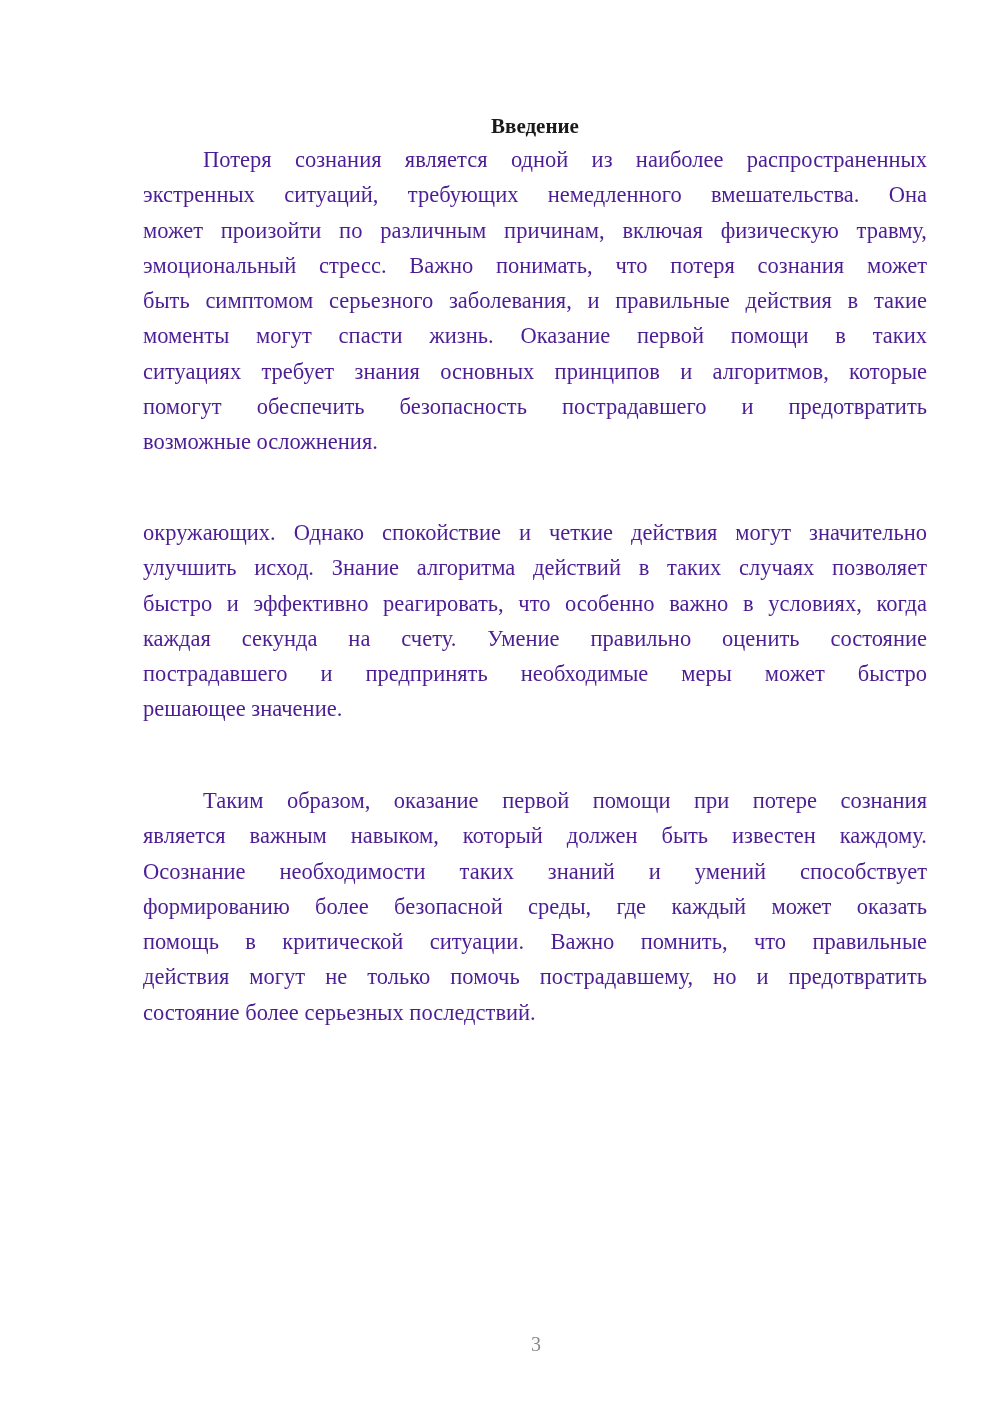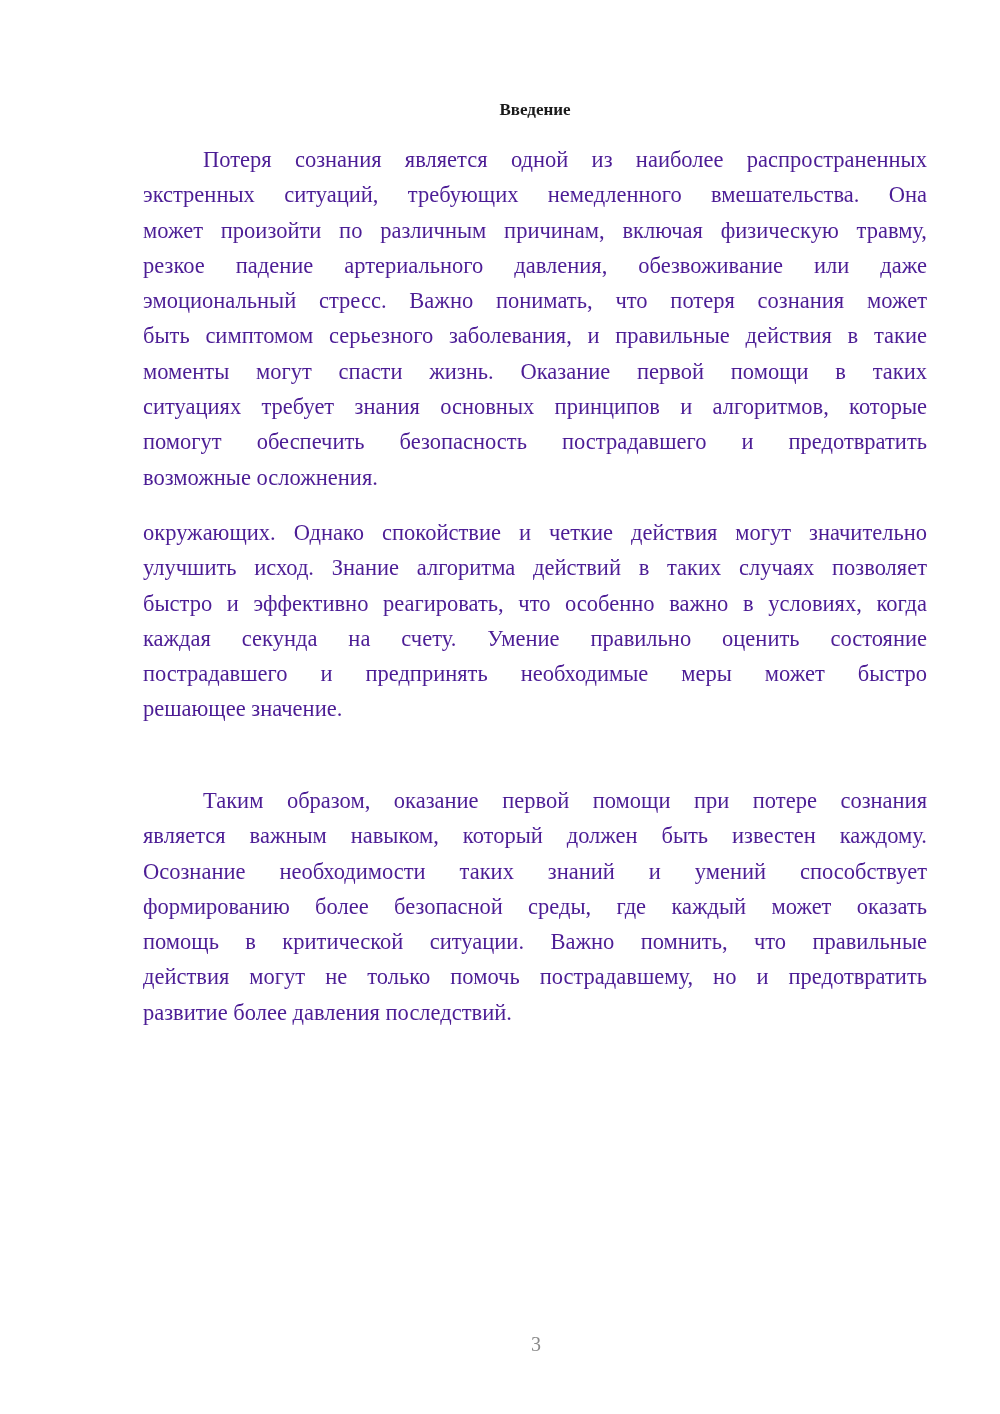--- a/index.html
+++ b/index.html
@@ -1,21 +1,21 @@
 <!DOCTYPE html>
 <html><head>
 <meta charset="utf-8">
 <style>
   html, body { margin: 0; padding: 0; background: #ffffff; }
   body { width: 1000px; height: 1414px; position: relative; overflow: hidden; }
   .page { position: absolute; left: 0; top: 0; width: 1000px; height: 1414px; background: #ffffff; }
   .title {
-    position: absolute; left: 143px; width: 784px; top: 96px;
+    position: absolute; left: 143px; width: 784px; top: 112px;
     text-align: center; font-family: "Liberation Serif", serif;
-    font-weight: bold; font-size: 17px; color: #1a1a1a; line-height: 28px;
+    font-weight: bold; font-size: 21px; color: #1a1a1a; line-height: 28px;
   }
   .para { position: absolute; left: 143px; width: 784px; }
   .line {
     display: block; height: 35.3px; line-height: 35.3px;
     font-family: "Liberation Serif", serif; font-size: 22.5px; color: #4c1d95;
     text-align: justify; text-align-last: justify; white-space: nowrap;
     overflow: hidden;
   }
   .line.first { padding-left: 60px; }
   .line.last { text-align-last: left; }
@@ -27,21 +27,20 @@
 </head>
 <body>
 
 <div class="page">
   <div class="title">Введение</div>
 
   <div class="para" style="top:142px;">
     <span class="line first">Потеря сознания является одной из наиболее распространенных</span>
     <span class="line">экстренных ситуаций, требующих немедленного вмешательства. Она</span>
     <span class="line">может произойти по различным причинам, включая физическую травму,</span>
-    <span class="line">резкое падение артериального давления, обезвоживание или даже</span>
     <span class="line">эмоциональный стресс. Важно понимать, что потеря сознания может</span>
     <span class="line">быть симптомом серьезного заболевания, и правильные действия в такие</span>
     <span class="line">моменты могут спасти жизнь. Оказание первой помощи в таких</span>
     <span class="line">ситуациях требует знания основных принципов и алгоритмов, которые</span>
     <span class="line">помогут обеспечить безопасность пострадавшего и предотвратить</span>
     <span class="line last">возможные осложнения.</span>
   </div>
 
   <div class="para" style="top:515px;">
     <span class="line">окружающих. Однако спокойствие и четкие действия могут значительно</span>
@@ -52,17 +51,17 @@
     <span class="line last">решающее значение.</span>
   </div>
 
   <div class="para" style="top:783px;">
     <span class="line first">Таким образом, оказание первой помощи при потере сознания</span>
     <span class="line">является важным навыком, который должен быть известен каждому.</span>
     <span class="line">Осознание необходимости таких знаний и умений способствует</span>
     <span class="line">формированию более безопасной среды, где каждый может оказать</span>
     <span class="line">помощь в критической ситуации. Важно помнить, что правильные</span>
     <span class="line">действия могут не только помочь пострадавшему, но и предотвратить</span>
-    <span class="line last">развитие более давления последствий.</span>
+    <span class="line last">состояние более серьезных последствий.</span>
   </div>
 
   <div class="page-number">3</div>
 </div>
 
 </body></html>

